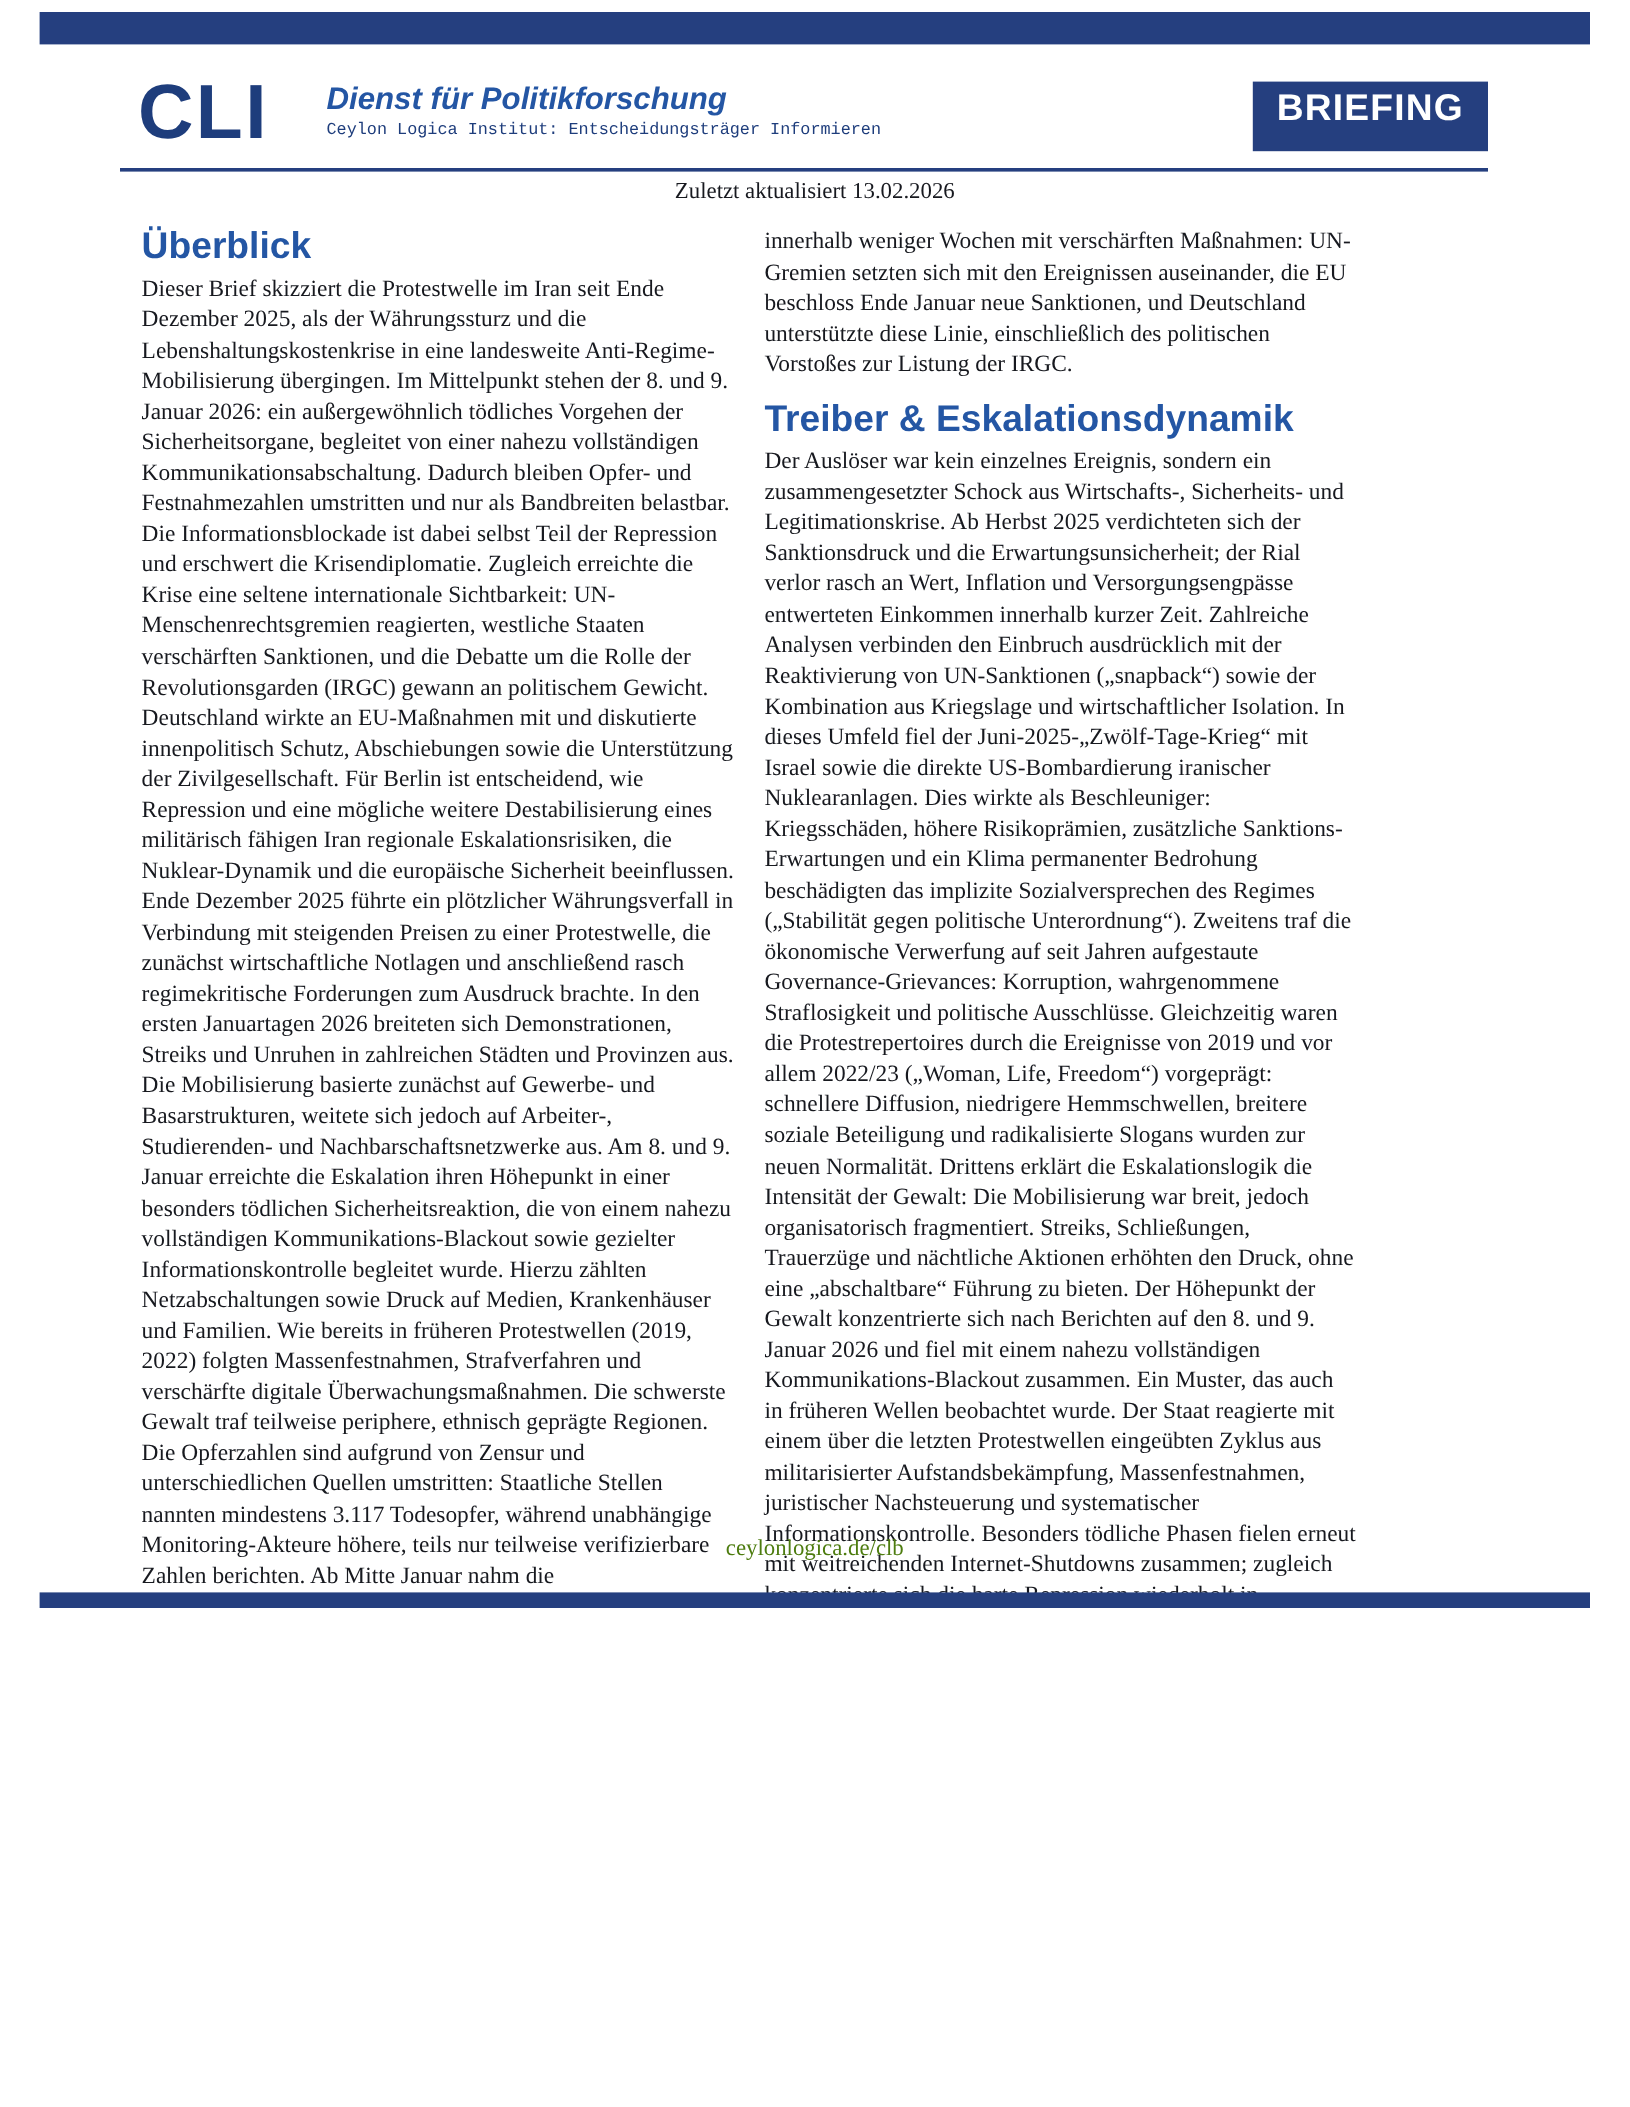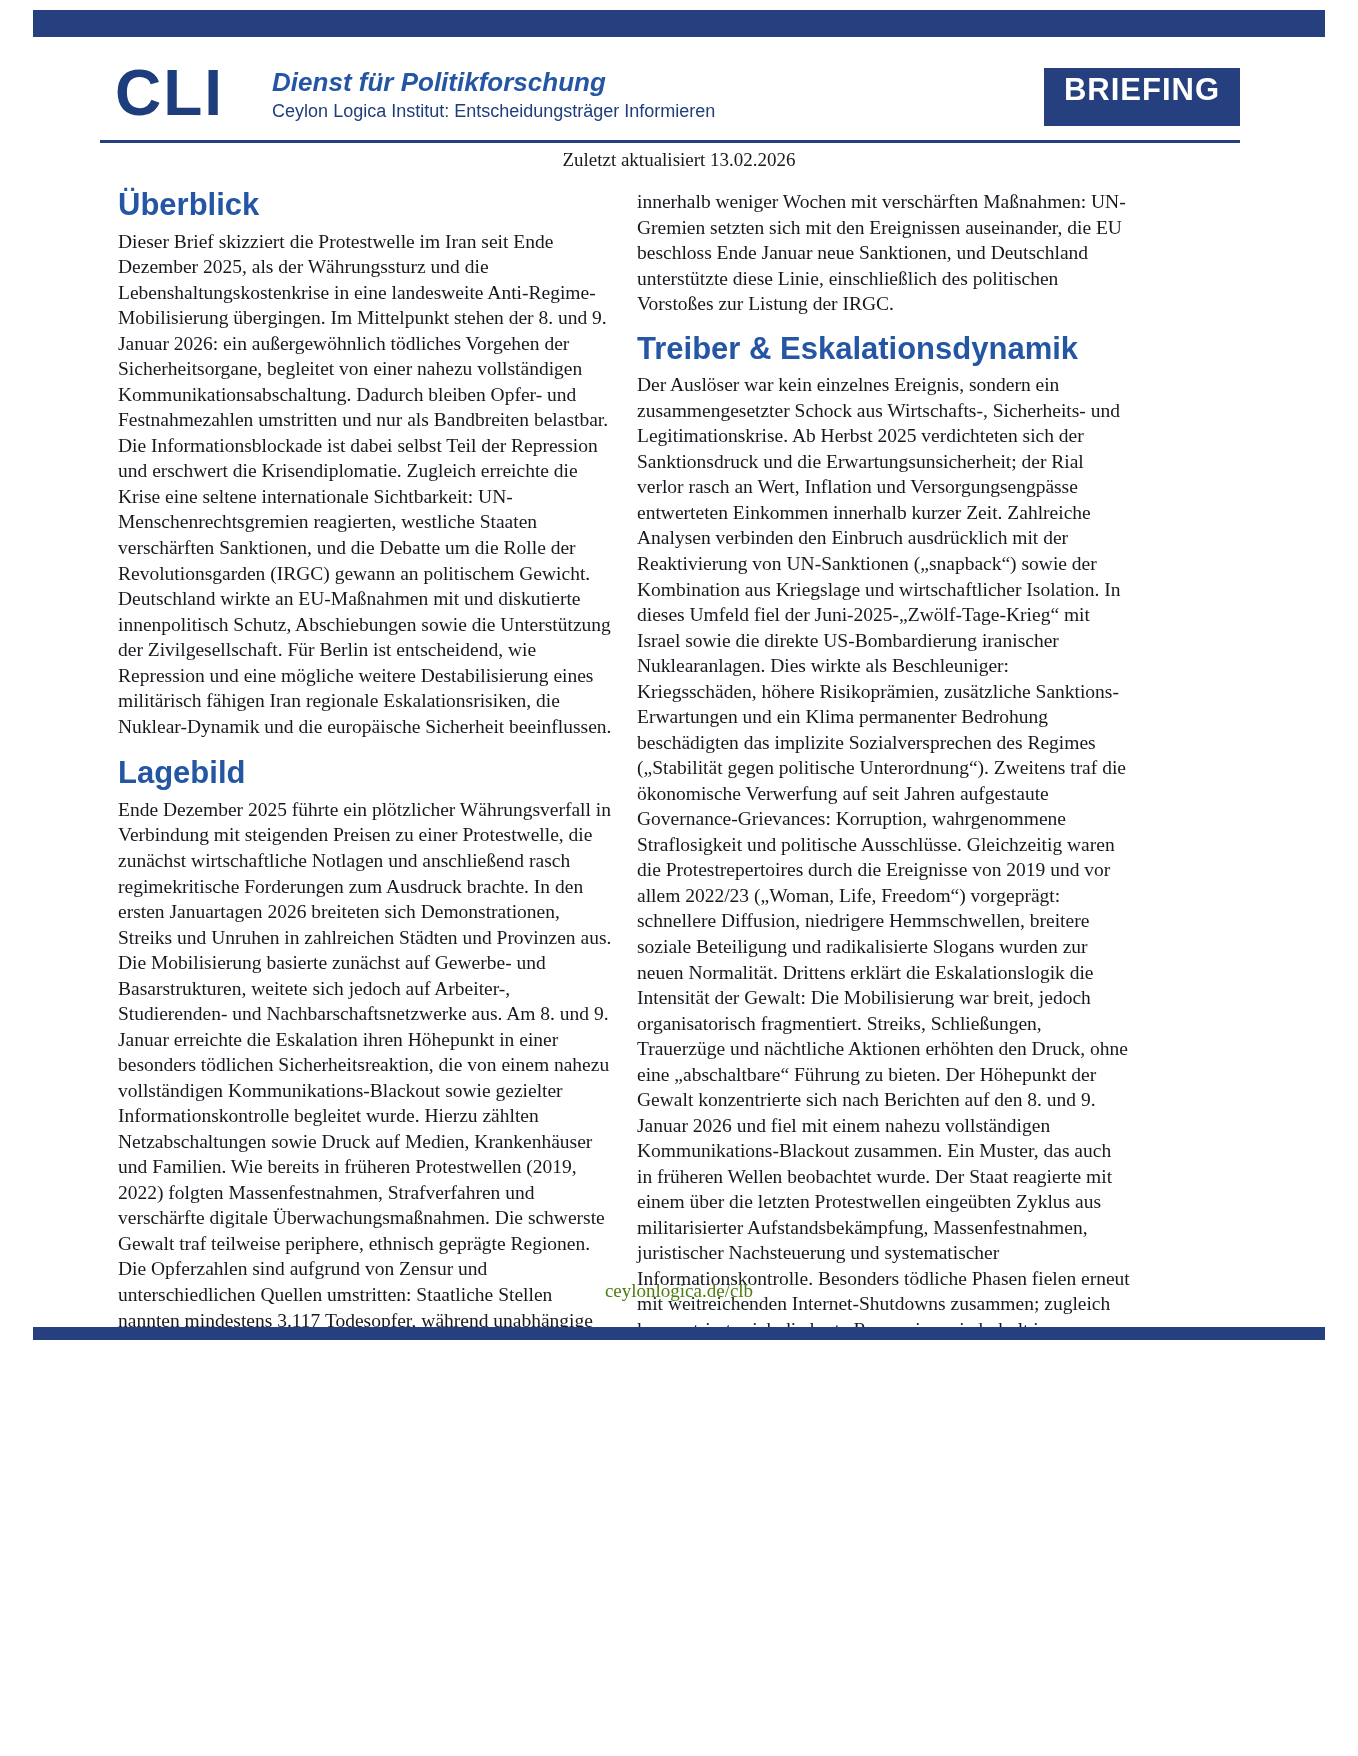--- a/index.html
+++ b/index.html
@@ -39,22 +39,22 @@
   .org-block { margin-left: 48px; padding-top: 2px; }
   .tagline {
     font-family: "Liberation Sans", sans-serif;
     font-style: italic;
     font-weight: bold;
     font-size: 26px;
     color: #2456a4;
     line-height: 1.1;
   }
   .org-line {
-    font-family: Liberation Sans, sans-serif;
-    font-size: 18px;
+    font-family: Liberation Mono, monospace;
+    font-size: 14px;
     color: #1e3d7c;
     margin-top: 4px;
   }
   .badge {
     margin-left: auto;
     margin-top: 2px;
     background: #253f7f;
     color: #ffffff;
     font-family: "Liberation Sans", sans-serif;
     font-weight: bold;
@@ -137,21 +137,20 @@
   <div class="header-rule"></div>
 
   <div class="updated">Zuletzt aktualisiert 13.02.2026</div>
 
 
   <main class="columns">
 
     <section class="col">
       <h2 class="sec-heading">Überblick</h2>
       <p class="body-text">Dieser Brief skizziert die Protestwelle im Iran seit Ende Dezember 2025, als der Währungssturz und die Lebenshaltungskostenkrise in eine landesweite Anti-Regime-Mobilisierung übergingen. Im Mittelpunkt stehen der 8. und 9. Januar 2026: ein außergewöhnlich tödliches Vorgehen der Sicherheitsorgane, begleitet von einer nahezu vollständigen Kommunikationsabschaltung. Dadurch bleiben Opfer- und Festnahmezahlen umstritten und nur als Bandbreiten belastbar. Die Informationsblockade ist dabei selbst Teil der Repression und erschwert die Krisendiplomatie. Zugleich erreichte die Krise eine seltene internationale Sichtbarkeit: UN-Menschenrechtsgremien reagierten, westliche Staaten verschärften Sanktionen, und die Debatte um die Rolle der Revolutionsgarden (IRGC) gewann an politischem Gewicht. Deutschland wirkte an EU-Maßnahmen mit und diskutierte innenpolitisch Schutz, Abschiebungen sowie die Unterstützung der Zivilgesellschaft. Für Berlin ist entscheidend, wie Repression und eine mögliche weitere Destabilisierung eines militärisch fähigen Iran regionale Eskalationsrisiken, die Nuklear-Dynamik und die europäische Sicherheit beeinflussen.</p>
-      <h2 class="sec-heading">Lagebild</h2>
       <p class="body-text">Ende Dezember 2025 führte ein plötzlicher Währungsverfall in Verbindung mit steigenden Preisen zu einer Protestwelle, die zunächst wirtschaftliche Notlagen und anschließend rasch regimekritische Forderungen zum Ausdruck brachte. In den ersten Januartagen 2026 breiteten sich Demonstrationen, Streiks und Unruhen in zahlreichen Städten und Provinzen aus. Die Mobilisierung basierte zunächst auf Gewerbe- und Basarstrukturen, weitete sich jedoch auf Arbeiter-, Studierenden- und Nachbarschaftsnetzwerke aus. Am 8. und 9. Januar erreichte die Eskalation ihren Höhepunkt in einer besonders tödlichen Sicherheitsreaktion, die von einem nahezu vollständigen Kommunikations-Blackout sowie gezielter Informationskontrolle begleitet wurde. Hierzu zählten Netzabschaltungen sowie Druck auf Medien, Krankenhäuser und Familien. Wie bereits in früheren Protestwellen (2019, 2022) folgten Massenfestnahmen, Strafverfahren und verschärfte digitale Überwachungsmaßnahmen. Die schwerste Gewalt traf teilweise periphere, ethnisch geprägte Regionen. Die Opferzahlen sind aufgrund von Zensur und unterschiedlichen Quellen umstritten: Staatliche Stellen nannten mindestens 3.117 Todesopfer, während unabhängige Monitoring-Akteure höhere, teils nur teilweise verifizierbare Zahlen berichten. Ab Mitte Januar nahm die Straßenmobilisierung ab; bis Anfang Februar hatte der Staat die Kontrolle über die öffentlichen Räume weitgehend wiederhergestellt, ohne jedoch die Ursachen der Krise zu beheben. International reagierten verschiedene Akteure</p>
     </section>
 
     <section class="col">
       <p class="body-text cont">innerhalb weniger Wochen mit verschärften Maßnahmen: UN-Gremien setzten sich mit den Ereignissen auseinander, die EU beschloss Ende Januar neue Sanktionen, und Deutschland unterstützte diese Linie, einschließlich des politischen Vorstoßes zur Listung der IRGC.</p>
       <h2 class="sec-heading">Treiber &amp; Eskalationsdynamik</h2>
       <p class="body-text">Der Auslöser war kein einzelnes Ereignis, sondern ein zusammengesetzter Schock aus Wirtschafts-, Sicherheits- und Legitimationskrise. Ab Herbst 2025 verdichteten sich der Sanktionsdruck und die Erwartungsunsicherheit; der Rial verlor rasch an Wert, Inflation und Versorgungsengpässe entwerteten Einkommen innerhalb kurzer Zeit. Zahlreiche Analysen verbinden den Einbruch ausdrücklich mit der Reaktivierung von UN-Sanktionen („snapback“) sowie der Kombination aus Kriegslage und wirtschaftlicher Isolation. In dieses Umfeld fiel der Juni-2025-„Zwölf-Tage-Krieg“ mit Israel sowie die direkte US-Bombardierung iranischer Nuklearanlagen. Dies wirkte als Beschleuniger: Kriegsschäden, höhere Risikoprämien, zusätzliche Sanktions-Erwartungen und ein Klima permanenter Bedrohung beschädigten das implizite Sozialversprechen des Regimes („Stabilität gegen politische Unterordnung“). Zweitens traf die ökonomische Verwerfung auf seit Jahren aufgestaute Governance-Grievances: Korruption, wahrgenommene Straflosigkeit und politische Ausschlüsse. Gleichzeitig waren die Protestrepertoires durch die Ereignisse von 2019 und vor allem 2022/23 („Woman, Life, Freedom“) vorgeprägt: schnellere Diffusion, niedrigere Hemmschwellen, breitere soziale Beteiligung und radikalisierte Slogans wurden zur neuen Normalität. Drittens erklärt die Eskalationslogik die Intensität der Gewalt: Die Mobilisierung war breit, jedoch organisatorisch fragmentiert. Streiks, Schließungen, Trauerzüge und nächtliche Aktionen erhöhten den Druck, ohne eine „abschaltbare“ Führung zu bieten. Der Höhepunkt der Gewalt konzentrierte sich nach Berichten auf den 8. und 9. Januar 2026 und fiel mit einem nahezu vollständigen Kommunikations-Blackout zusammen. Ein Muster, das auch in früheren Wellen beobachtet wurde. Der Staat reagierte mit einem über die letzten Protestwellen eingeübten Zyklus aus militarisierter Aufstandsbekämpfung, Massenfestnahmen, juristischer Nachsteuerung und systematischer Informationskontrolle. Besonders tödliche Phasen fielen erneut mit weitreichenden Internet-Shutdowns zusammen; zugleich konzentrierte sich die harte Repression wiederholt in peripheren und Minderheitenregionen. Dies erschwert die Verifikation, befeuert Gerüchte und kann die Eskalationsspirale weiter antreiben.</p>
       <h2 class="sec-heading">Protestprofil</h2>
     </section>
 

